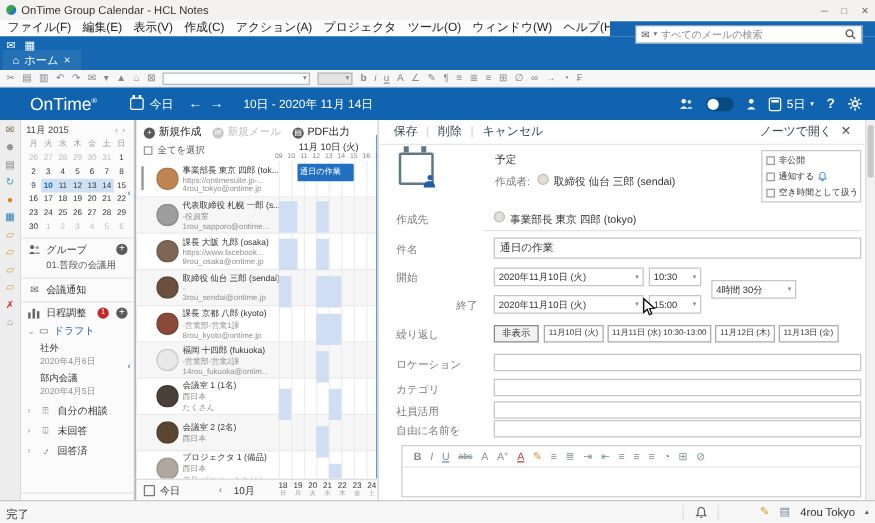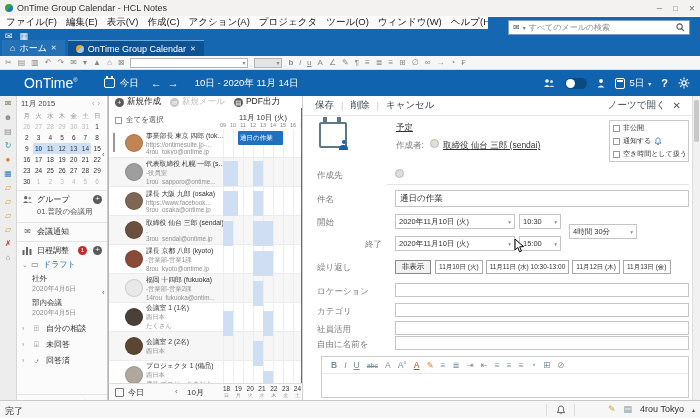--- a/index.html
+++ b/index.html
@@ -65,21 +65,21 @@
   .badge{background:#c62828;color:#fff;border-radius:50%;width:9px;height:9px;font-size:6px;line-height:9px;text-align:center;margin-left:auto;}
   .addbtn{width:9px;height:9px;border-radius:50%;background:#5a5a5a;color:#fff;font-size:8px;line-height:8px;text-align:center;margin-left:auto;flex:none;}
   .addbtn.nofloat{margin-left:2px;}
   .chev{color:#999;font-size:7px;width:5px;flex:none;}
   .draft-title{color:#1464ad;}
   .draft-item{padding:2px 5px 2px 15px;}
   .draft-name{font-size:7.5px;color:#333;}
   .draft-date{font-size:7px;color:#919191;}
   
   .middle{position:absolute;left:108px;top:96px;width:194px;height:287px;border-left:1px solid #b5b5b5;background:#fff;overflow:hidden;}
-  .midbar{height:16px;display:flex;align-items:flex-start;gap:9px;padding:0 6px;font-size:8.5px;color:#222;}
+  .midbar{height:16px;display:flex;align-items:flex-end;gap:9px;padding:16px 6px;font-size:8.5px;color:#222;}
   .mtool{display:flex;align-items:center;gap:3px;}
   .micon{width:9px;height:9px;border-radius:50%;background:#5a5a5a;color:#fff;font-size:6.5px;line-height:9px;text-align:center;flex:none;}
   .mtool.disabled{color:#bdbdbd;}
   .mtool.disabled .micon{background:#c6c6c6;}
   .selall{position:absolute;left:6px;top:19px;display:flex;gap:4px;font-size:7.5px;color:#555;align-items:center;}
   .cbx{width:7px;height:7px;border:1px solid #999;background:#fff;flex:none;}
   .gridhead{position:absolute;left:114px;top:17px;width:80px;text-align:center;font-size:7.5px;color:#333;}
   .rows{position:absolute;left:0;top:33px;width:194px;}
   .prow{display:flex;align-items:center;gap:3px;height:29px;border-bottom:1px solid #ececec;padding:0 0 0 4px;}
   .prow.alt{background:#f6f6f6;}
@@ -108,21 +108,21 @@
   .rpanel{position:absolute;left:302px;top:96px;width:390px;height:304px;background:#fff;border-left:1px solid #d0d0d0;}
   .actionbar{position:absolute;left:0;top:0;width:390px;height:20px;border-bottom:1px solid #e8e8e8;display:flex;align-items:center;gap:7px;padding:0 12px;font-size:9.5px;color:#37474f;}
   .sep{color:#ccc;}
   .openlink{margin-left:auto;}
   .xclose{font-size:10px;color:#555;font-weight:bold;}
   .typeicon{position:absolute;left:16px;top:26px;width:28px;height:26px;border:2.5px solid #5f7886;border-radius:2px;}
   .typeicon:before{content:"";position:absolute;top:-7px;left:2px;width:4px;height:5px;background:#5f7886;box-shadow:14px 0 0 #5f7886;}
   .typeicon .person{position:absolute;right:-3px;bottom:-4px;width:9px;height:5px;border-radius:4px 4px 0 0;background:#1f5fa8;}
   .typeicon .person:before{content:"";position:absolute;left:2.5px;top:-5px;width:4px;height:4px;border-radius:50%;background:#1f5fa8;}
   .flabel{position:absolute;font-size:8.5px;color:#7a7a7a;}
-  .fval{position:absolute;font-size:8.5px;color:#333;text-decoration:underline;}
+  .fval{position:absolute;font-size:8.5px;color:#333;}
   .favatar{position:absolute;width:9px;height:9px;border-radius:50%;background:#e3ded7;border:1px solid #c0bab2;}
   .optbox{position:absolute;left:306px;top:24px;width:80px;height:42px;border:1px solid #c9c9c9;padding:2px 3px;display:flex;flex-direction:column;justify-content:space-between;}
   .optrow{display:flex;align-items:center;gap:3px;font-size:7px;color:#333;white-space:nowrap;}
   .finput{position:absolute;background:#fff;border:1px solid #c5c5c5;font-size:8.5px;color:#333;padding:0 4px;display:flex;align-items:center;}
   .fselect{position:absolute;background:#fff;border:1px solid #c5c5c5;font-size:7.5px;color:#333;padding:0 3px;display:flex;align-items:center;justify-content:space-between;gap:3px;}
   .fselect .caret{color:#888;font-size:5.5px;}
   .hideline{position:absolute;left:84px;top:88px;width:302px;border-top:1px solid #e3e3e3;}
   .repbtn{position:absolute;left:92px;top:146px;width:36px;height:14px;background:#f2f2f2;border:1px solid #8a8a8a;font-size:7.5px;color:#333;text-align:center;line-height:12px;}
   .chips{position:absolute;left:132px;top:146px;display:flex;gap:3px;}
   .chip{border:1px solid #a9a9a9;height:14px;line-height:12px;padding:0 3px;font-size:6.5px;color:#333;background:#fff;white-space:nowrap;}
@@ -178,25 +178,20 @@
   <span class="search-ph">すべてのメールの検索</span>
   <svg width="9" height="9" viewBox="0 0 10 10">
       <circle cx="4" cy="4" r="3" fill="none" stroke="#555" stroke-width="1.2"></circle>
       <line x1="6.3" y1="6.3" x2="9" y2="9" stroke="#555" stroke-width="1.2"></line>
     </svg>
 </div>
 <div class="tabs">
   <div class="tab">
     <span class="home-glyph">⌂</span>
     <span>ホーム</span>
-    <span class="tclose">✕</span>
-  </div>
-  <div class="tab active">
-    <span class="ontime-glyph"></span>
-    <span>OnTime Group Calendar</span>
     <span class="tclose">✕</span>
   </div>
 </div>
 
 <div class="ntoolbar" id="ntoolbar">
     <span>✂</span>
     <span>▤</span>
     <span>▥</span>
     <span>↶</span>
     <span>↷</span>
@@ -610,20 +605,21 @@
           <path d="M5 1 C3.2 1 2.4 2.4 2.4 3.9 L2.4 6 L1.3 7.6 L8.7 7.6 L7.6 6 L7.6 3.9 C7.6 2.4 6.8 1 5 1 Z M3.9 8.6 a1.2 1.2 0 0 0 2.2 0 Z" fill="none" stroke="#2a7ad2" stroke-width="1"></path>
         </svg>
       </div>
       <div class="optrow">
         <span class="cbx"></span>
         <span>空き時間として扱う</span>
       </div>
     </div>
   <div class="flabel" style="left:14px;top:74px;">作成先</div>
   <div class="favatar" style="left:92px;top:73px;"></div>
+  <div class="fval" style="left:105px;top:74px;">事業部長 東京 四郎 (tokyo)</div>
   <div class="hideline"></div>
   <div class="flabel" style="left:14px;top:98px;">件名</div>
   <div class="finput" style="left:92px;top:94px;width:294px;height:17px;">通日の作業</div>
   <div class="flabel" style="left:14px;top:121px;">開始</div>
   <div class="fselect" style="left:92px;top:118px;width:120px;height:15px;">
       <span>2020年11月10日 (火)</span>
       <span class="caret">▾</span>
     </div>
   <div class="fselect" style="left:216px;top:118px;width:42px;height:15px;">
       <span>10:30</span>

